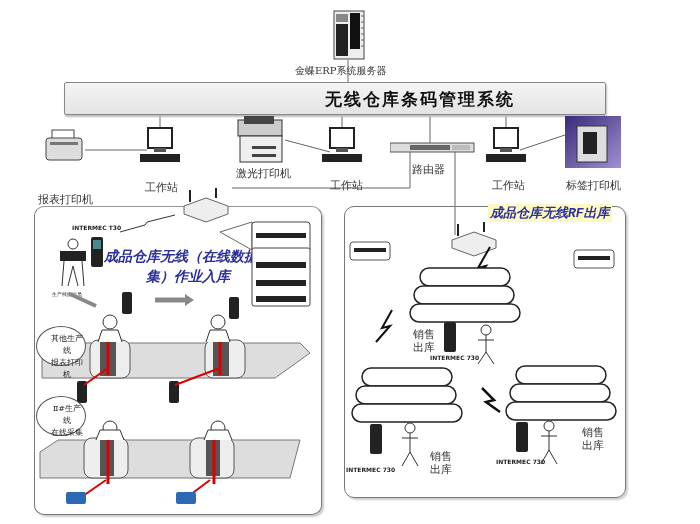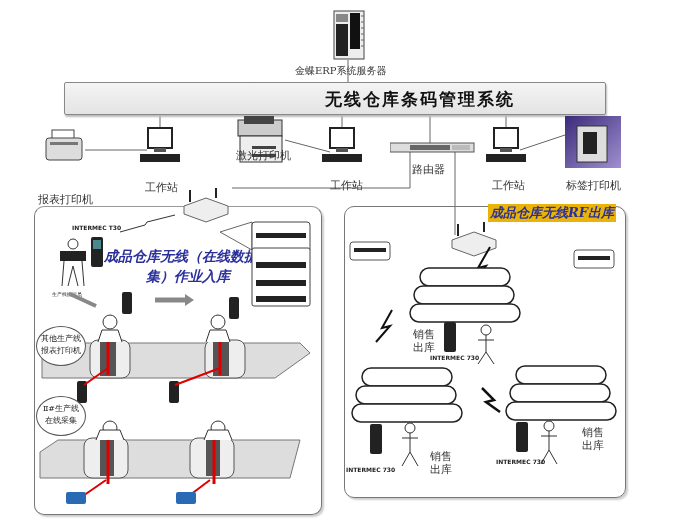--- a/index.html
+++ b/index.html
@@ -3,21 +3,21 @@
 <meta charset="utf-8">
 <style>
   html,body{margin:0;padding:0;background:#fff;}
   body{width:700px;height:524px;position:relative;overflow:hidden;font-family:"DejaVu Sans",sans-serif;color:#222;}
   .abs{position:absolute;}
   .lbl{position:absolute;font-size:11px;color:#333;white-space:nowrap;font-family:"DejaVu Serif",serif;}
   .sysbar{position:absolute;left:64px;top:82px;width:540px;height:31px;background:linear-gradient(#f4f4f4,#e4e4e4);border:1.5px solid #888;border-radius:2px;box-shadow:1px 2px 2px #bbb;}
   .systitle{position:absolute;left:260px;top:5px;font-size:17px;font-weight:bold;letter-spacing:2px;color:#111;font-family:"DejaVu Serif",serif;}
   .panel{position:absolute;border:1.5px solid #777;border-radius:10px;box-shadow:2px 2px 2px #ccc;}
   .blue{position:absolute;color:#2a2f9a;font-weight:bold;font-family:"DejaVu Serif",serif;font-style:italic;white-space:nowrap;}
-  .circle{position:absolute;width:50px;height:40px;border:1.5px solid #555;border-radius:50%;background:#fff;font-size:8px;line-height:12px;text-align:center;padding-top:6px;box-sizing:border-box;font-family:"DejaVu Serif",serif;}
+  .circle{position:absolute;width:50px;height:40px;border:1.5px solid #555;border-radius:50%;background:#fff;font-size:8px;line-height:12px;text-align:center;padding-top:6px;box-sizing:border-box;font-family:"DejaVu Serif",serif;padding-left:12px;}
   .small{position:absolute;font-size:6px;font-weight:bold;white-space:nowrap;}
   svg{position:absolute;left:0;top:0;}
 </style>
 </head>
 <body>
 
 <div class="abs" style="left:333px;top:10px;width:32px;height:50px;">
   <svg width="32" height="50">
     <rect x="1" y="1" width="30" height="48" fill="#eee" stroke="#444"></rect>
     <rect x="3" y="4" width="12" height="8" fill="#888"></rect>
@@ -74,21 +74,21 @@
 
 <div class="abs" style="left:236px;top:116px;">
   <svg width="50" height="50">
     <rect x="2" y="4" width="44" height="16" fill="#ccc" stroke="#333"></rect>
     <rect x="8" y="0" width="30" height="8" fill="#444"></rect>
     <rect x="4" y="20" width="42" height="26" fill="#eee" stroke="#333"></rect>
     <rect x="16" y="30" width="24" height="3" fill="#444"></rect>
     <rect x="16" y="38" width="24" height="3" fill="#444"></rect>
   </svg>
 </div>
-<div class="lbl" style="left:236px;top:148px;">激光打印机</div>
+<div class="lbl" style="left:236px;top:166px;">激光打印机</div>
 
 <div class="abs" style="left:322px;top:126px;">
   <svg width="40" height="40">
     <rect x="8" y="2" width="24" height="20" fill="#fff" stroke="#222" stroke-width="2"></rect>
     <rect x="14" y="22" width="12" height="4" fill="#555"></rect>
     <rect x="0" y="28" width="40" height="8" fill="#222"></rect>
   </svg>
 </div>
 <div class="lbl" style="left:330px;top:178px;">工作站</div>
 
@@ -210,21 +210,21 @@
 <div class="circle" style="left:36px;top:326px;">
   <div>其他生产线</div>
   <div>报表打印机</div>
 </div>
 <div class="circle" style="left:36px;top:396px;">
   <div>Ⅱ#生产线</div>
   <div>在线采集</div>
 </div>
 
 <div class="panel" style="left:344px;top:206px;width:280px;height:290px;"></div>
-<div class="blue" style="left:488px;top:204px;font-size:13px;background:#eab308;padding:0 2px;">成品仓库无线RF出库</div>
+<div class="blue" style="left:488px;top:204px;font-size:13px;background:#fef9c3;padding:0 2px;font-family:Liberation Mono, monospace;">成品仓库无线RF出库</div>
 
 <div class="abs" style="left:448px;top:222px;">
   <svg width="50" height="36">
     <line x1="10" y1="14" x2="10" y2="2" stroke="#222" stroke-width="2"></line>
     <line x1="36" y1="10" x2="36" y2="0" stroke="#222" stroke-width="2"></line>
     <path d="M4 18 L26 10 L48 18 L48 26 L26 34 L4 26 Z" fill="#eee" stroke="#666"></path>
   </svg>
 </div>
 
 <svg width="700" height="524">

